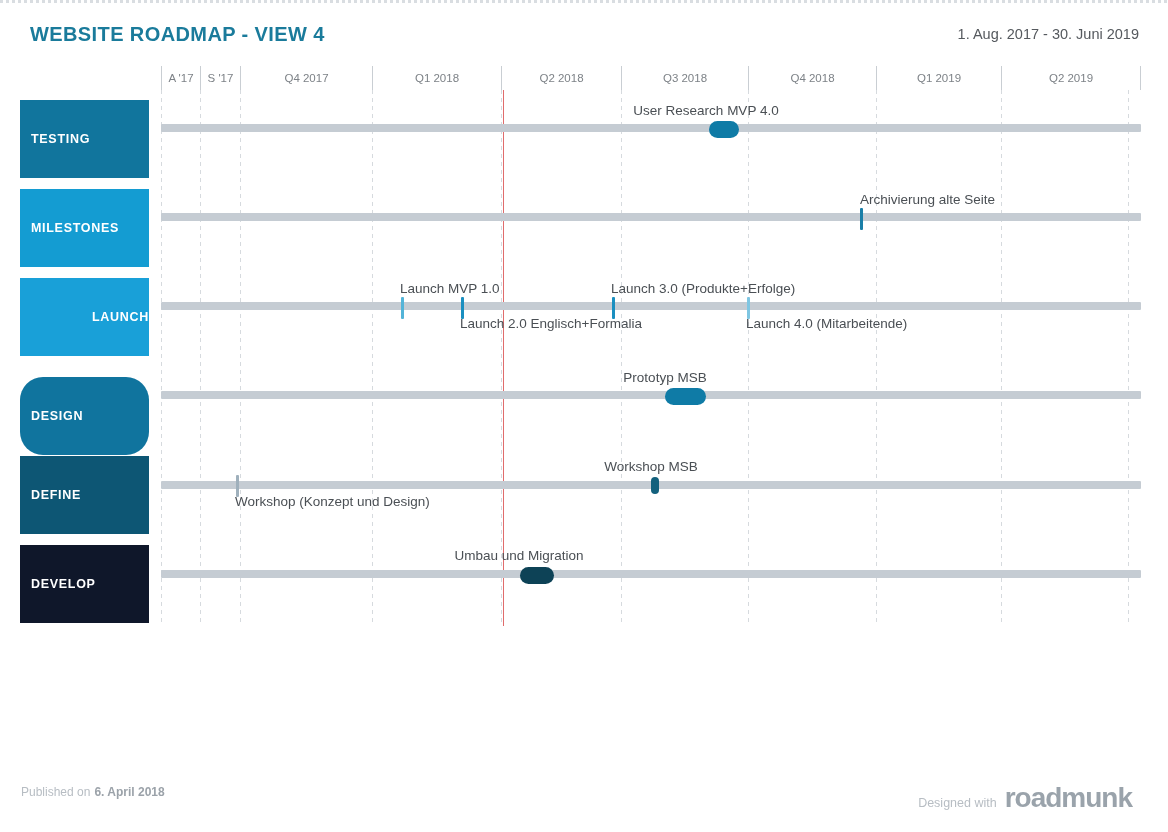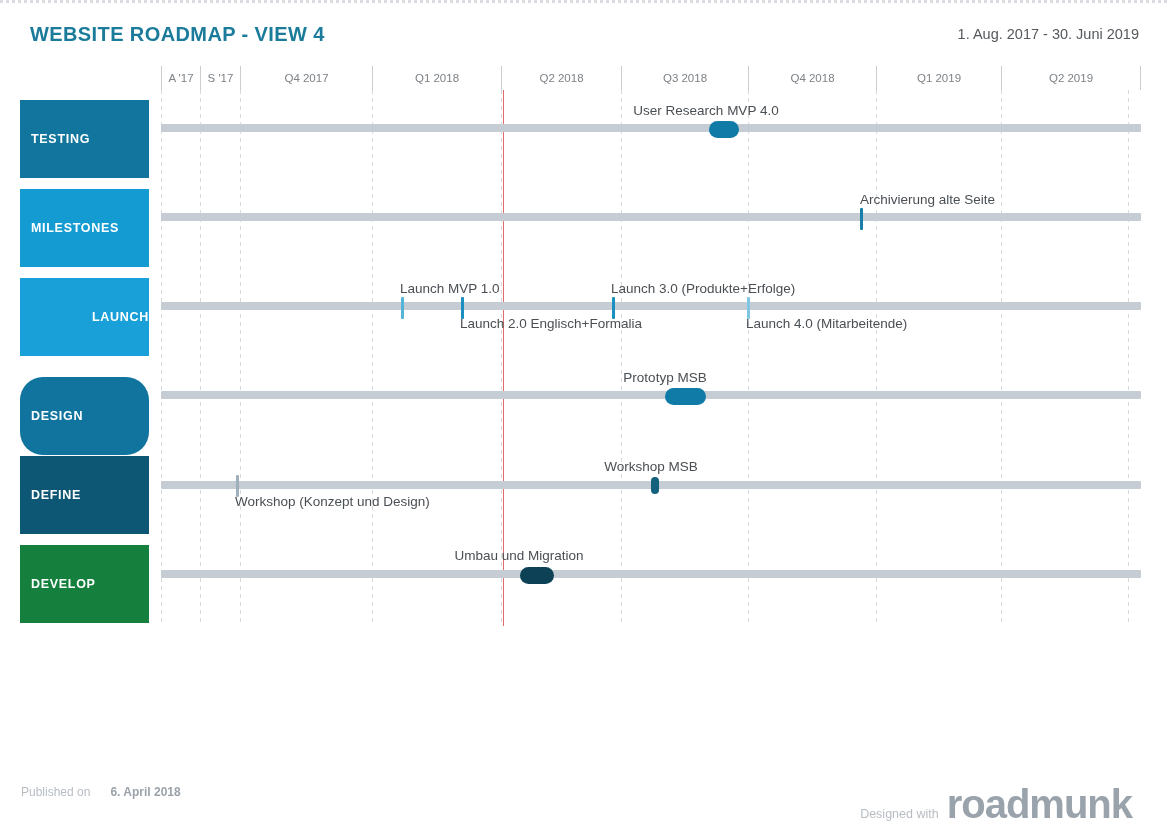--- a/index.html
+++ b/index.html
@@ -46,24 +46,24 @@
   .lane-track{position:absolute;left:161px;width:980px;height:8px;
     background:#c5ccd3;border-radius:1px;}
 
   
   .item-bar{position:absolute;height:17px;border-radius:9px;}
   .item-tick{position:absolute;width:3px;height:22px;border-radius:1px;}
   .item-label{position:absolute;font-size:13.5px;color:#4a4f54;white-space:nowrap;}
 
   
   .published{position:absolute;left:21px;top:785px;font-size:12px;color:#b7bdc3;}
-  .published b{color:#9ba2a9;font-weight:bold;margin-left:20px;}
+  .published b{color:#9ba2a9;font-weight:bold;margin-left:4px;}
   .designed{position:absolute;right:36px;top:784px;display:flex;align-items:baseline;gap:8px;}
   .designed .dw{font-size:12.5px;color:#b7bdc3;}
-  .designed .brand{font-size:40px;font-weight:bold;color:#9aa3ab;letter-spacing:-1px;line-height:1;}
+  .designed .brand{font-size:28px;font-weight:bold;color:#9aa3ab;letter-spacing:-1px;line-height:1;}
 </style>
 </head>
 <body>
 
 <div class="top-rule"></div>
 
 <div class="page-title">WEBSITE ROADMAP - VIEW 4</div>
 <div class="date-range">1. Aug. 2017 - 30. Juni 2019</div>
 
 <div class="tl-header" id="tl-header">
@@ -135,21 +135,21 @@
       <div class="lane-label" style="top: 456px; height: 78px; background: rgb(13, 86, 116);">
         <span>DEFINE</span>
       </div>
       <div class="lane-track" style="top: 481px;"></div>
       <div class="item-tick" style="left: 236px; top: 475px; background: rgb(159, 176, 188);"></div>
       <div class="item-label" style="top: 494px; left: 235px;">Workshop (Konzept und Design)</div>
       <div class="item-bar" style="left: 651px; width: 8px; top: 477px; background: rgb(19, 97, 125);"></div>
       <div class="item-label" style="top: 459px; left: 651px; transform: translateX(-50%);">Workshop MSB</div>
     </div>
     <div class="lane" style="top: 0px;">
-      <div class="lane-label" style="top: 545px; height: 78px; background: #15803d;">
+      <div class="lane-label" style="top: 545px; height: 78px; background: #0f172a;">
         <span>DEVELOP</span>
       </div>
       <div class="lane-track" style="top: 570px;"></div>
       <div class="item-bar" style="left: 520px; width: 34px; top: 567px; background: rgb(13, 66, 86);"></div>
       <div class="item-label" style="top: 548px; left: 519px; transform: translateX(-50%);">Umbau und Migration</div>
     </div>
   </div>
 
 <div class="published">
   <span>Published on</span><b>6. April 2018</b>

